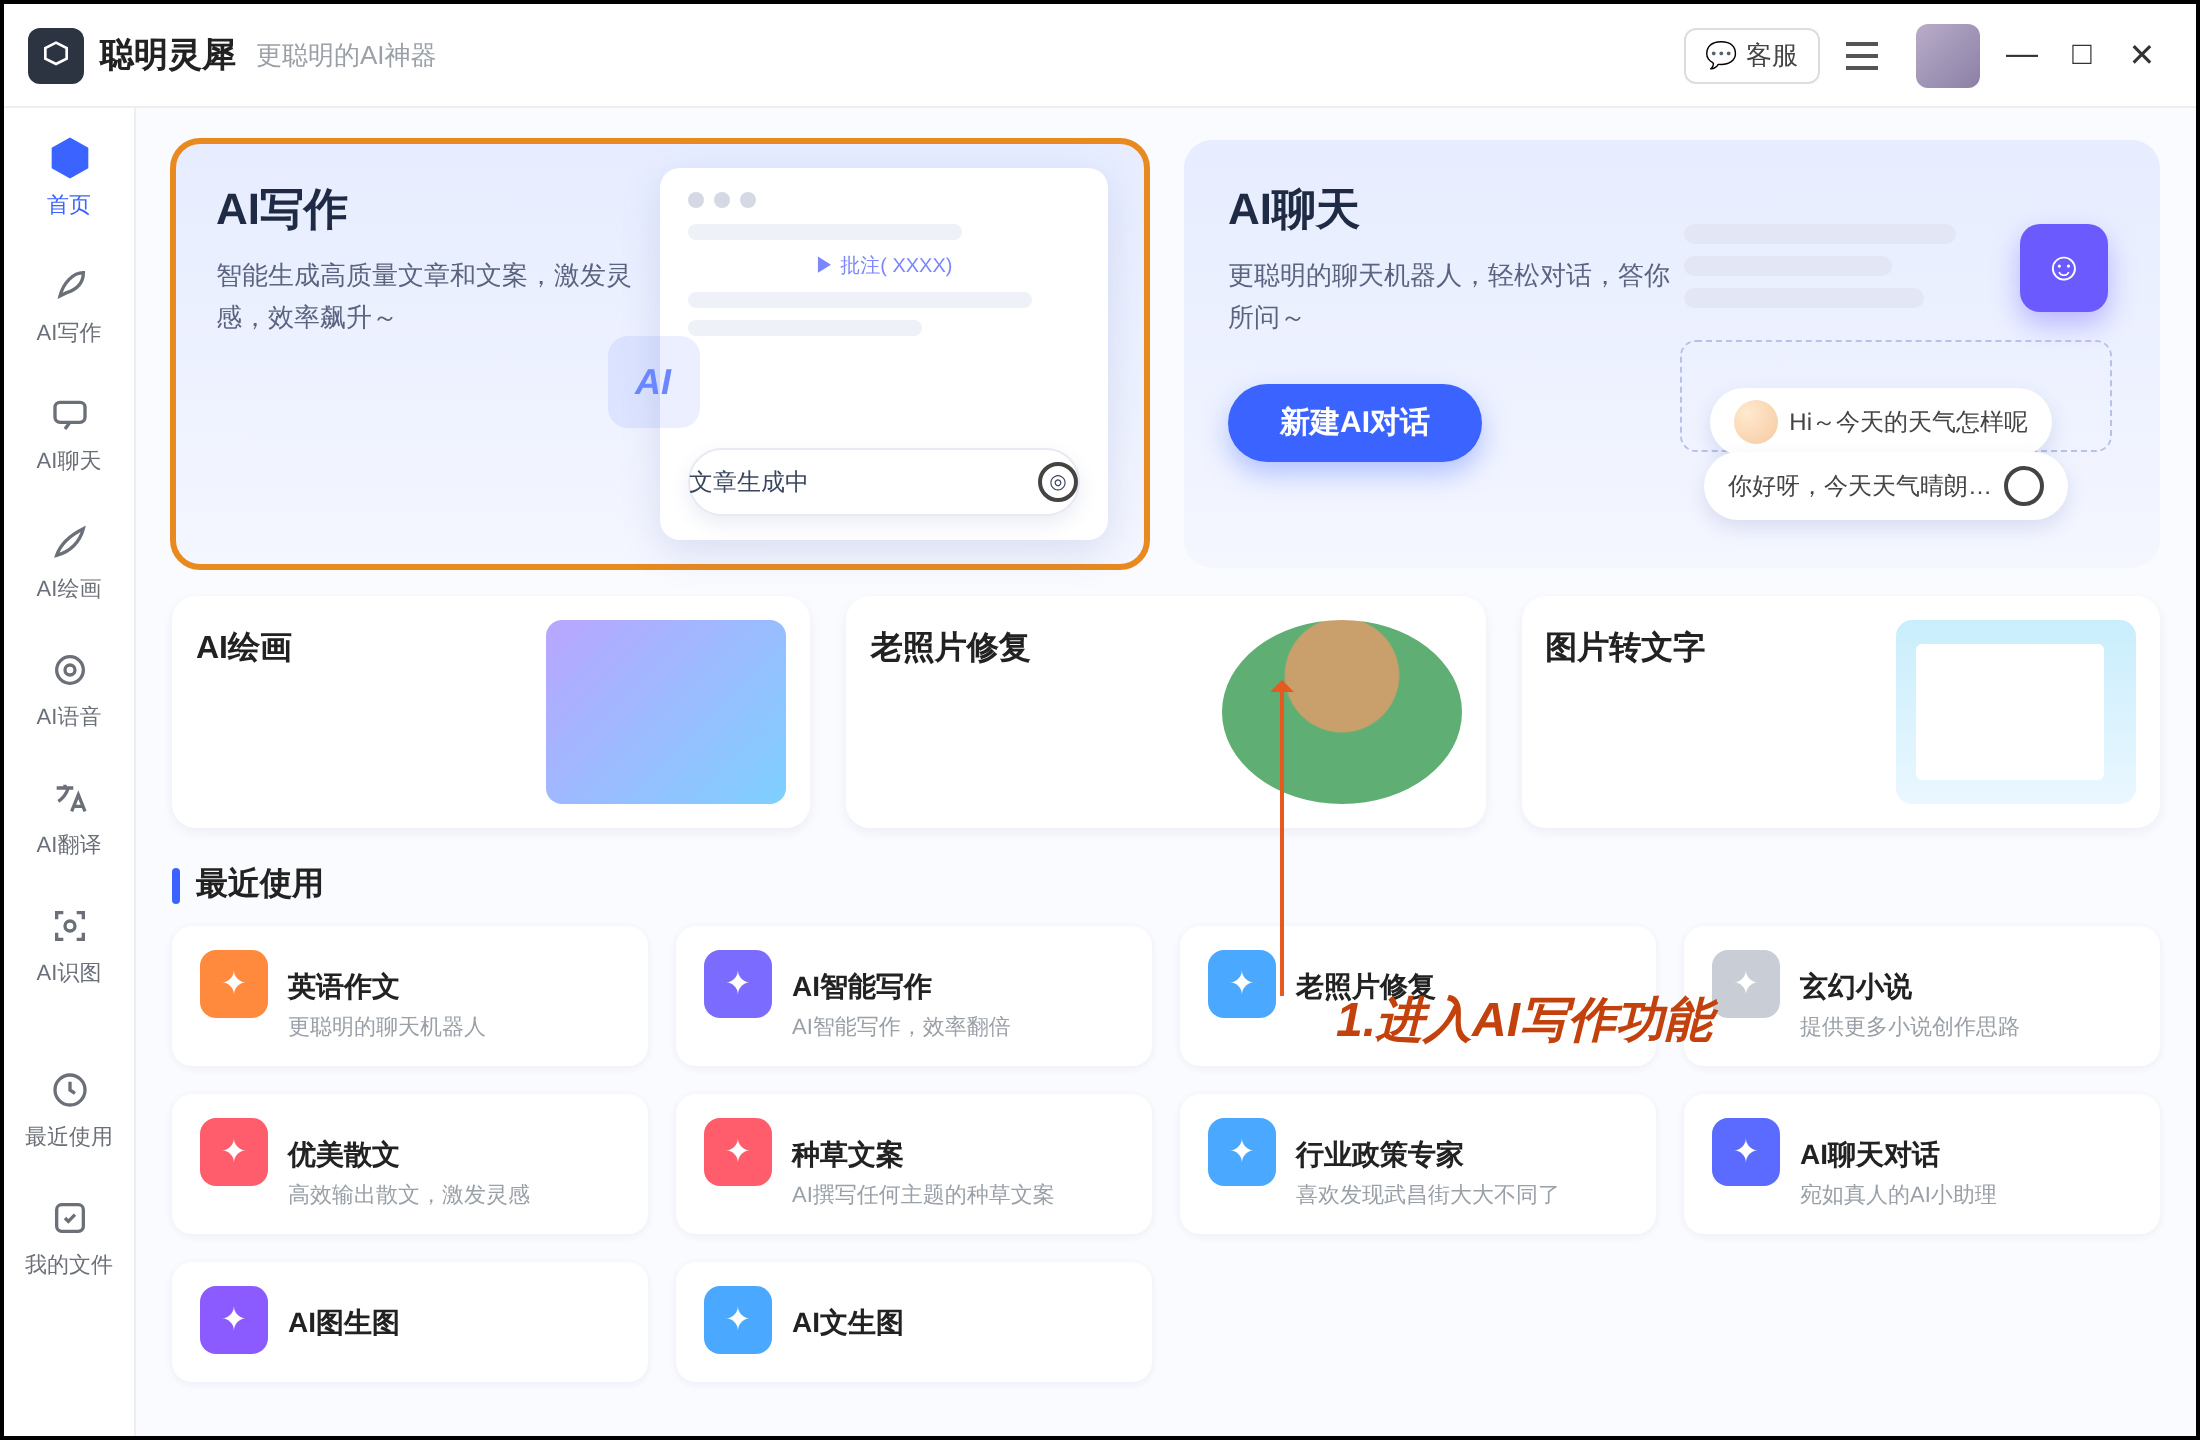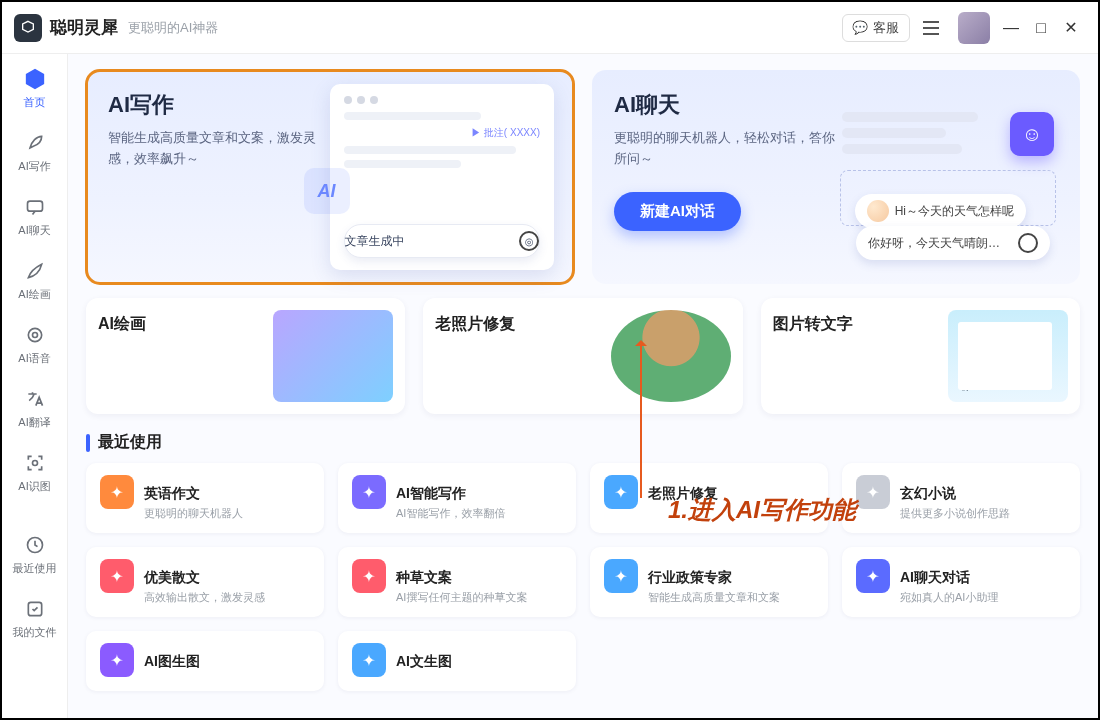--- a/index.html
+++ b/index.html
@@ -32,31 +32,31 @@
 .hero.highlight { outline:3px solid #e88a1f; outline-offset:-2px; }
 .hero h2 { font-size:22px; font-weight:700; color:#1f2a44; margin-bottom:8px;}
 .hero .sub { font-size:13px; color:#5a6480; line-height:1.6; width:52%; }
 .hero .cta { margin-top:22px; display:inline-block; background:#3b63ff; color:#fff; font-size:15px; font-weight:600; padding:10px 26px; border-radius:999px; box-shadow:0 6px 14px rgba(59,99,255,.35);}
 .hero .preview { position:absolute; right:20px; top:14px; bottom:14px; width:46%; background:#fff; border-radius:10px; box-shadow:0 6px 20px rgba(60,80,160,.15); padding:12px 14px; }
 .preview .winhdr { display:flex; gap:5px; margin-bottom:8px;}
 .preview .winhdr i{width:8px;height:8px;border-radius:50%;background:#d5d9e3;}
 .preview .quote { font-size:12px; color:#4a5470; text-align:center; margin:6px 0 10px;}
 .preview .ai-tag{position:absolute;left:-26px;top:84px;width:46px;height:46px;border-radius:10px;background:rgba(90,120,255,.12);display:flex;align-items:center;justify-content:center;font-style:italic;font-weight:700;color:#6b87ff;font-size:18px;}
 .preview .line{height:8px;background:#eef1f7;border-radius:4px;margin:6px 0;}
-.preview .note{font-size:10px;color:#7b86ff;text-align:right;}
+.preview .note{font-size:10px;color:#7b86ff;text-align:center;}
 .preview .genbar{position:absolute;left:14px;right:14px;bottom:12px;height:34px;border-radius:999px;background:#fff;border:1px solid #e7eaf3;display:flex;align-items:center;justify-content:space-between;font-size:12px;color:#3a4660;gap:8px;box-shadow:0 4px 10px rgba(60,80,160,.1);}
 .preview .genbar .glyph{width:20px;height:20px;border-radius:50%;border:2px solid #444;display:flex;align-items:center;justify-content:center;font-size:10px;}
 
 .hero2 .preview{background:transparent;box-shadow:none;padding:0;}
 .chat-float{position:absolute;right:6px;top:28px;width:44px;height:44px;border-radius:10px;background:#6b5bff;display:flex;align-items:center;justify-content:center;color:#fff;font-size:20px;box-shadow:0 6px 14px rgba(107,91,255,.4);}
 .chat-lines{position:absolute;right:58px;top:22px;left:6px;}
 .chat-lines .l{height:10px;background:#e3e7f5;border-radius:5px;margin:6px 0;}
 .bubble1{position:absolute;right:34px;top:110px;background:#fff;border-radius:999px;padding:6px 12px;font-size:12px;color:#444;box-shadow:0 4px 10px rgba(60,80,160,.15);display:flex;align-items:center;gap:6px;}
 .bubble1 .av{width:22px;height:22px;border-radius:50%;background:radial-gradient(circle at 30% 30%,#ffe9cf,#f6c9a0);}
-.bubble2{position:absolute;right:10px;bottom:10px;background:#fff;border-radius:999px;padding:7px 12px;font-size:12px;color:#444;box-shadow:0 4px 10px rgba(60,80,160,.15);display:flex;align-items:center;gap:18px;}
+.bubble2{position:absolute;right:26px;bottom:10px;background:#fff;border-radius:999px;padding:7px 12px;font-size:12px;color:#444;box-shadow:0 4px 10px rgba(60,80,160,.15);display:flex;align-items:center;gap:6px;}
 .bubble2 .gl{width:20px;height:20px;border-radius:50%;border:2px solid #444;}
 .dashed{position:absolute;left:4px;top:86px;right:4px;bottom:44px;border:1px dashed #b8c2e8;border-radius:8px;}
 
 
 .tiles { display:flex; gap:18px; margin-top:14px; }
 .tile { flex:1; height:116px; border-radius:12px; background:#fff; display:flex; align-items:flex-start; padding:12px 12px; gap:12px; box-shadow:0 2px 6px rgba(30,40,80,.06);}
 .tile h3{font-size:16px;font-weight:700;color:#222;margin-top:4px;}
 .tile .thumb{flex:1;max-width:120px;height:92px;border-radius:8px;background:#dfe4f2;margin-left:auto;}
 .thumb.art{background:linear-gradient(135deg,#b9a6ff,#7ed0ff);}
 .thumb.photo{background:radial-gradient(circle at 50% 30%,#c9a06b 0 32%,#5fae74 33% 100%);border-radius:50%;}
@@ -300,21 +300,21 @@
         <div class="ic red">✦</div>
     <div>
           <div class="t1">种草文案</div>
     <div class="t2">AI撰写任何主题的种草文案</div>
         </div>
       </div>
       <div class="card">
         <div class="ic blue">✦</div>
     <div>
           <div class="t1">行业政策专家</div>
-    <div class="t2">智能生成高质量文章和文案</div>
+    <div class="t2">喜欢发现武昌街大大不同了</div>
         </div>
       </div>
       <div class="card">
         <div class="ic indigo">✦</div>
     <div>
           <div class="t1">AI聊天对话</div>
     <div class="t2">宛如真人的AI小助理</div>
         </div>
       </div>
       <div class="card">

